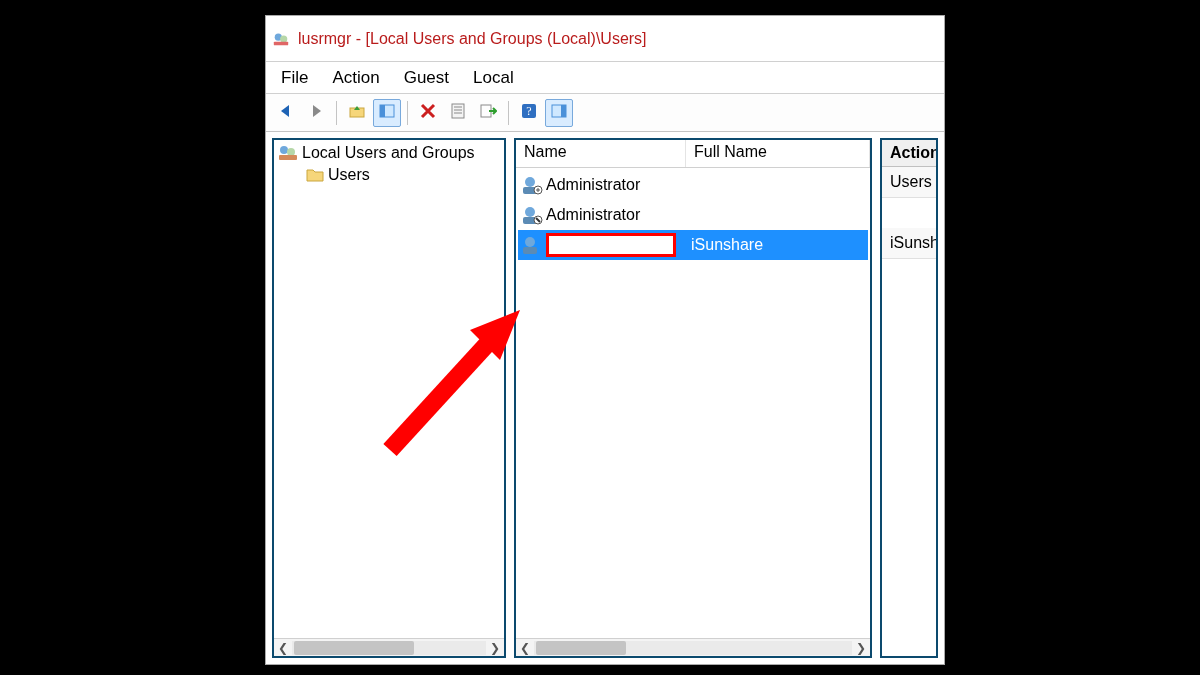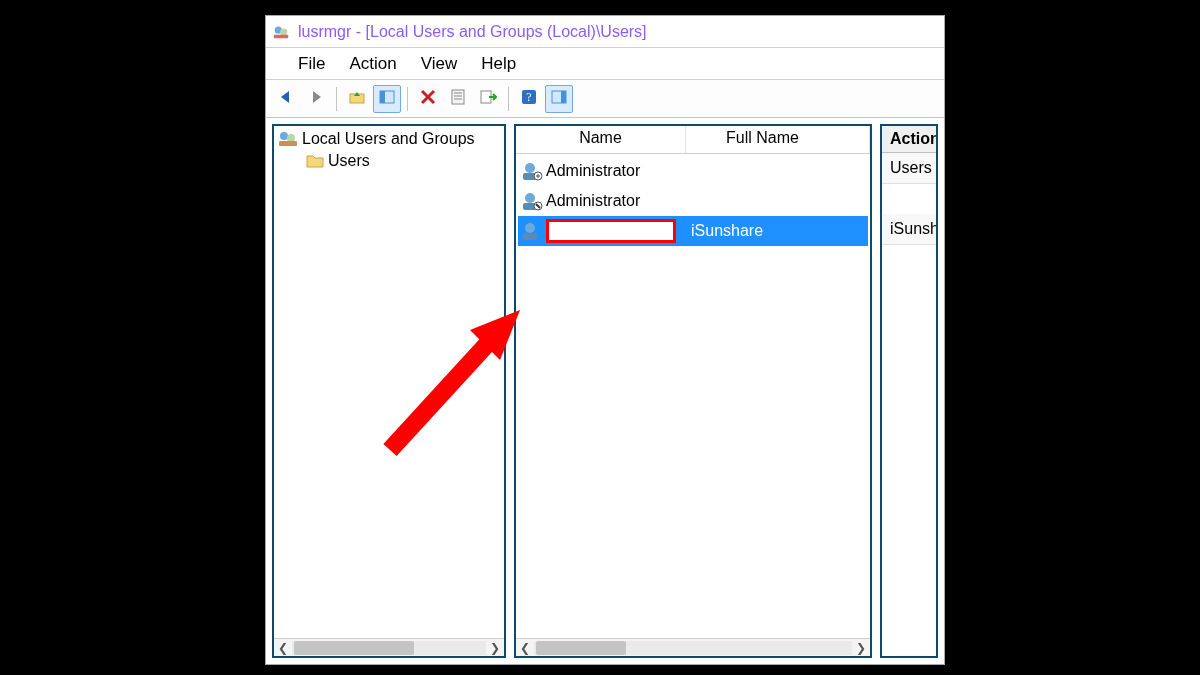--- a/index.html
+++ b/index.html
@@ -22,38 +22,38 @@
     height: 650px;
     background: #fff;
     border: 1px solid #aaa;
     display: flex;
     flex-direction: column;
   }
   
   .titlebar {
     display: flex;
     align-items: center;
-    height: 32px;
+    height: 46px;
     padding: 0 6px;
     background: #fff;
     border-bottom: 1px solid #d0d0d0;
     font-size: 16px;
-    color: #8b5cf6;
+    color: #b91c1c;
   }
   .titlebar .app-icon {
     width: 18px; height: 18px;
     margin-right: 8px;
     display: inline-block;
   }
   
   .menubar {
     display: flex;
     align-items: center;
     height: 32px;
-    padding: 0 20px;
+    padding: 0 3px;
     border-bottom: 1px solid #d0d0d0;
     font-size: 17px;
   }
   .menubar .menu-item {
     padding: 4px 12px;
     cursor: default;
   }
   
   .toolbar {
     display: flex;
@@ -102,22 +102,22 @@
   .tree-children { padding-left: 28px; }
   .tree-item { display: flex; align-items: center; gap: 4px; padding: 2px 2px; font-size: 16px; }
   .tree-item .folder-icon { width: 18px; height: 14px; }
   .tree-item .group-icon { width: 20px; height: 18px; }
   
   .col-headers { display: flex; height: 28px; border-bottom: 1px solid #d0d0d0; font-size: 16px; }
   .col-headers .col {
     padding: 3px 8px;
     border-right: 1px solid #e4e4e4;
   }
-  .col-name { width: 170px; text-align: center; }
-  .col-full { flex: 1; margin-left: 32px; }
+  .col-name { width: 170px; }
+  .col-full { flex: 1; }
   .rows { }
   .row {
     display: flex; align-items: center; height: 30px; font-size: 16px;
   }
   .row .cell { padding: 0 3px; display: flex; align-items: center; gap: 3px; }
   .row .cell-name { width: 170px; }
   .row .cell-full { flex: 1; }
   .row.selected { background: #1e90ff; color: #fff; }
   .user-icon { width: 22px; height: 20px; flex: 0 0 auto; }
   .editing-box {
@@ -176,22 +176,22 @@
           <circle cx="13" cy="10" r="4" fill="#b6d7a8"></circle>
           <rect x="2" y="13" width="16" height="4" fill="#e06666" rx="1"></rect>
         </svg>
     </span>
     <span>lusrmgr - [Local Users and Groups (Local)\Users]</span>
   </div>
 
   <div class="menubar">
     <div class="menu-item">File</div>
     <div class="menu-item">Action</div>
-    <div class="menu-item">View</div>
-    <div class="menu-item">Help</div>
+    <div class="menu-item">Guest</div>
+    <div class="menu-item">Local</div>
   </div>
 
   <div class="toolbar">
     <div class="tb-btn">
       <span><svg width="18" height="18" viewBox="0 0 18 18">
             <path d="M12 3 L4 9 L12 15 Z" fill="#1e63b5"></path>
           </svg></span>
     </div>
     <div class="tb-btn">
       <span><svg width="18" height="18" viewBox="0 0 18 18">

